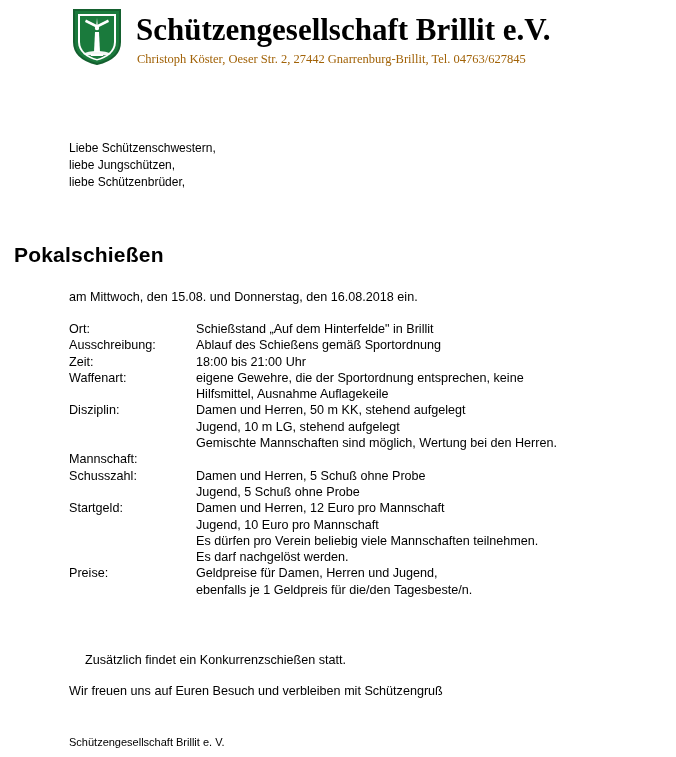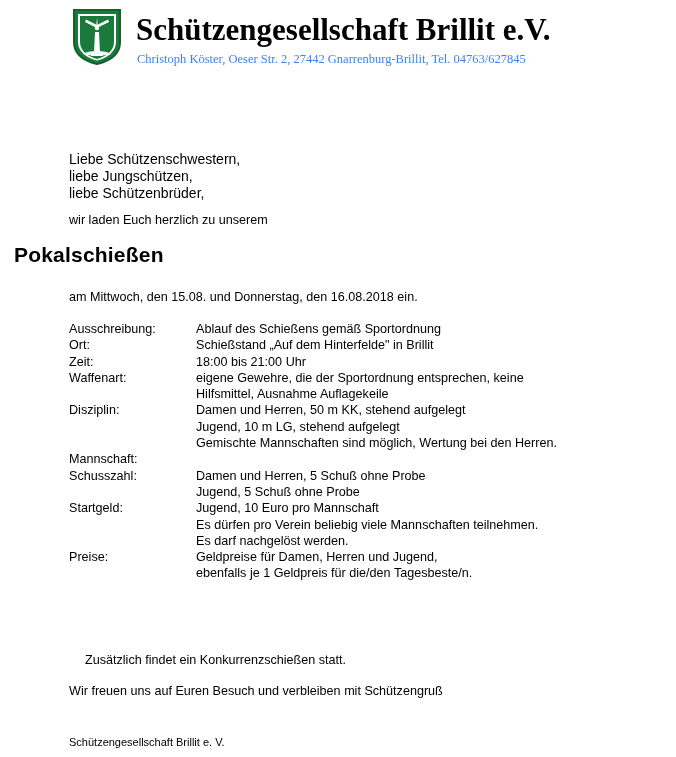--- a/index.html
+++ b/index.html
@@ -50,30 +50,30 @@
     letter-spacing: 0px;
     color: #000000;
     white-space: nowrap;
   }
   .org-subtitle {
     position: absolute;
     left: 137px;
     top: 52px;
     font-family: "Liberation Serif", serif;
     font-size: 12.5px;
-    color: #3b82f6;
+    color: #a16207;
     white-space: nowrap;
   }
 
   
   .salutation {
     position: absolute;
     left: 69px;
-    top: 151px;
-    font-size: 14px;
+    top: 140px;
+    font-size: 12px;
     line-height: 17px;
   }
   .salutation div {
     white-space: nowrap;
   }
   .intro {
     position: absolute;
     left: 69px;
     top: 213px;
     font-size: 12.6px;
@@ -175,41 +175,40 @@
     <div class="org-title">Schützengesellschaft Brillit e.V.</div>
     <div class="org-subtitle">Christoph Köster, Oeser Str. 2, 27442 Gnarrenburg-Brillit, Tel. 04763/627845</div>
   </div>
 
   <div class="salutation">
     <div>Liebe Schützenschwestern,</div>
     <div>liebe Jungschützen,</div>
     <div>liebe Schützenbrüder,</div>
   </div>
 
-  <div class="intro">wir laden Euch herzlich zu unserem</div>
 
   <div class="event-title">
     <span class="inner">Pokalschießen</span>
   </div>
 
   <div class="dateline">am Mittwoch, den 15.08. und Donnerstag, den 16.08.2018  ein.</div>
 
   <div class="details">
 
     <div class="det-row">
+      <div class="det-label">Ort:</div>
+      <div class="det-value">
+        <div>Schießstand „Auf dem Hinterfelde" in Brillit</div>
+      </div>
+    </div>
+
+    <div class="det-row">
       <div class="det-label">Ausschreibung:</div>
       <div class="det-value">
         <div>Ablauf des Schießens gemäß Sportordnung</div>
-      </div>
-    </div>
-
-    <div class="det-row">
-      <div class="det-label">Ort:</div>
-      <div class="det-value">
-        <div>Schießstand „Auf dem Hinterfelde" in Brillit</div>
       </div>
     </div>
 
     <div class="det-row">
       <div class="det-label">Zeit:</div>
       <div class="det-value">
         <div>18:00 bis 21:00 Uhr</div>
       </div>
     </div>
 
@@ -238,20 +237,21 @@
       <div class="det-label">Schusszahl:</div>
       <div class="det-value">
         <div>Damen und Herren, 5 Schuß ohne Probe</div>
         <div>Jugend, 5 Schuß ohne Probe</div>
       </div>
     </div>
 
     <div class="det-row">
       <div class="det-label">Startgeld:</div>
       <div class="det-value">
+        <div>Damen und Herren, 12 Euro pro Mannschaft</div>
         <div>Jugend, 10 Euro pro Mannschaft</div>
         <div>Es dürfen pro Verein beliebig viele Mannschaften teilnehmen.</div>
         <div>Es darf nachgelöst werden.</div>
       </div>
     </div>
 
     <div class="det-row">
       <div class="det-label">Preise:</div>
       <div class="det-value">
         <div>Geldpreise für Damen, Herren und Jugend,</div>

